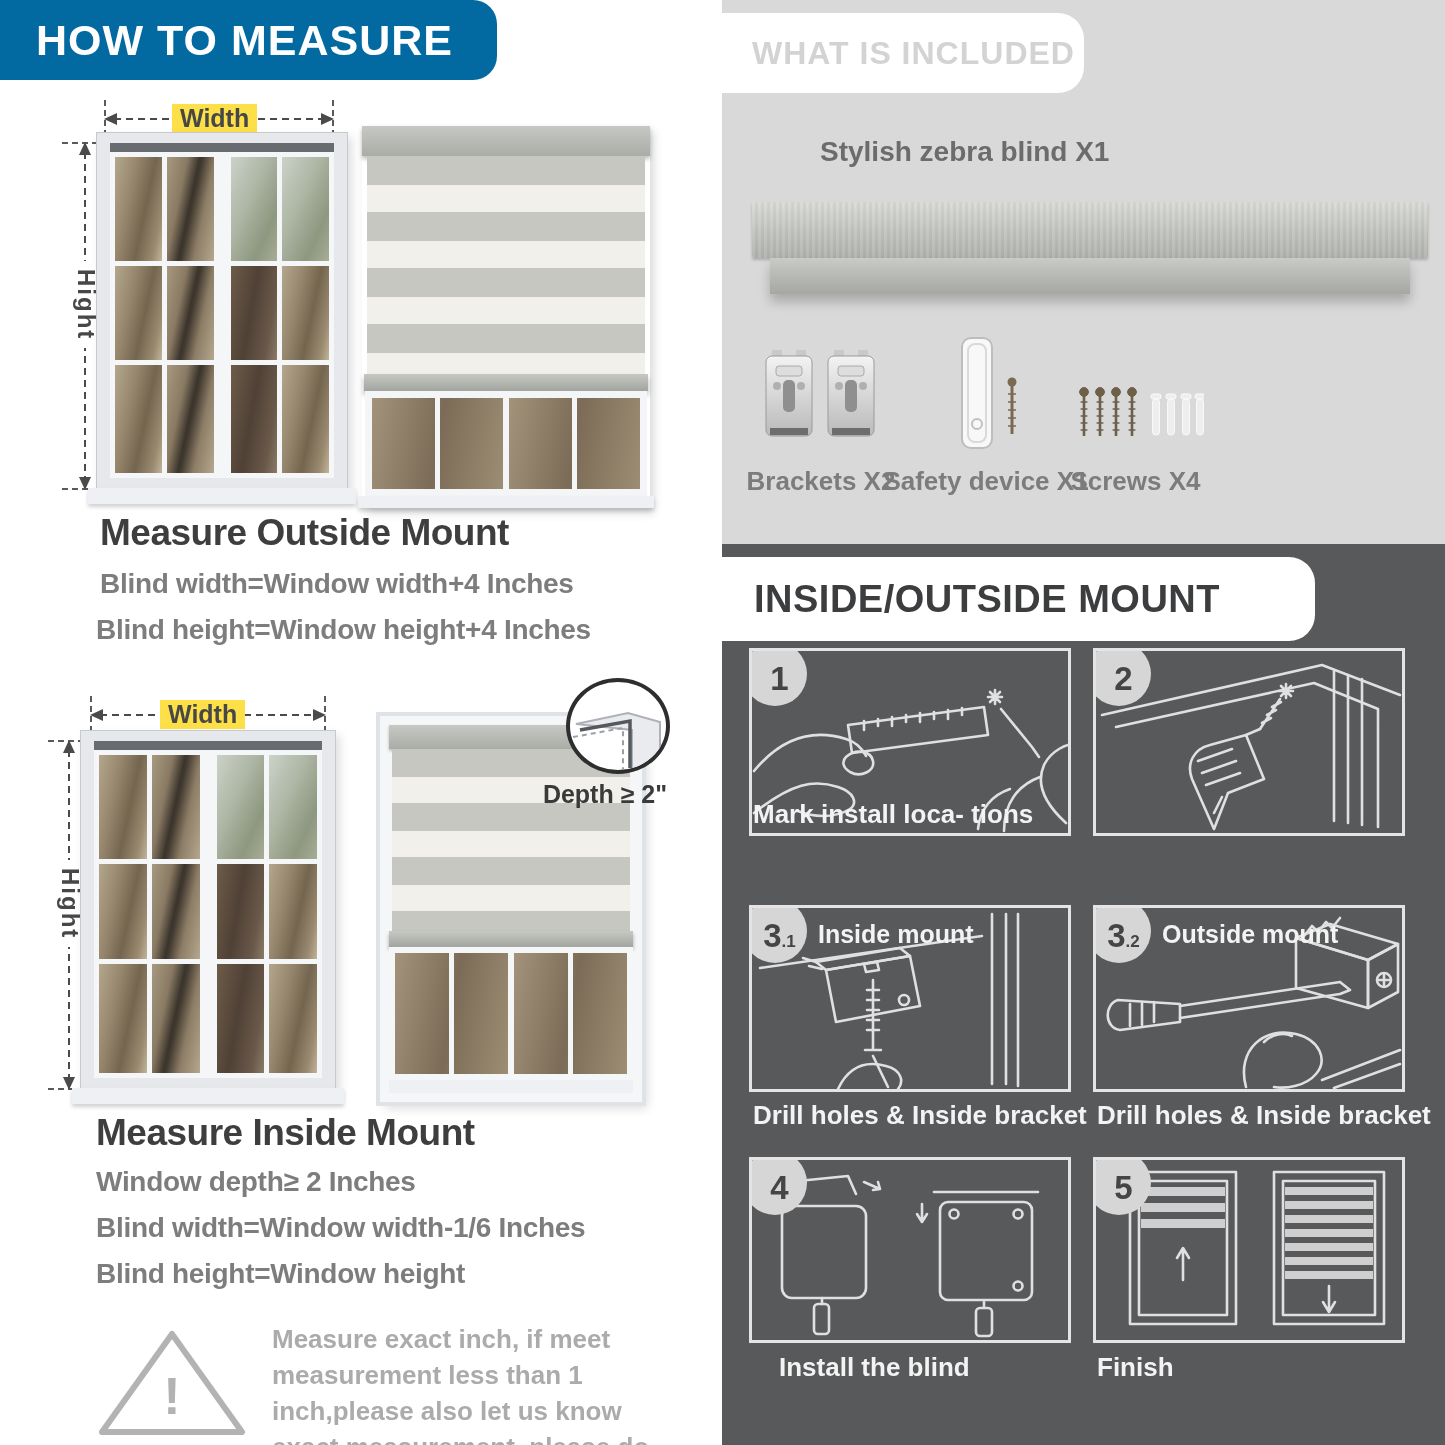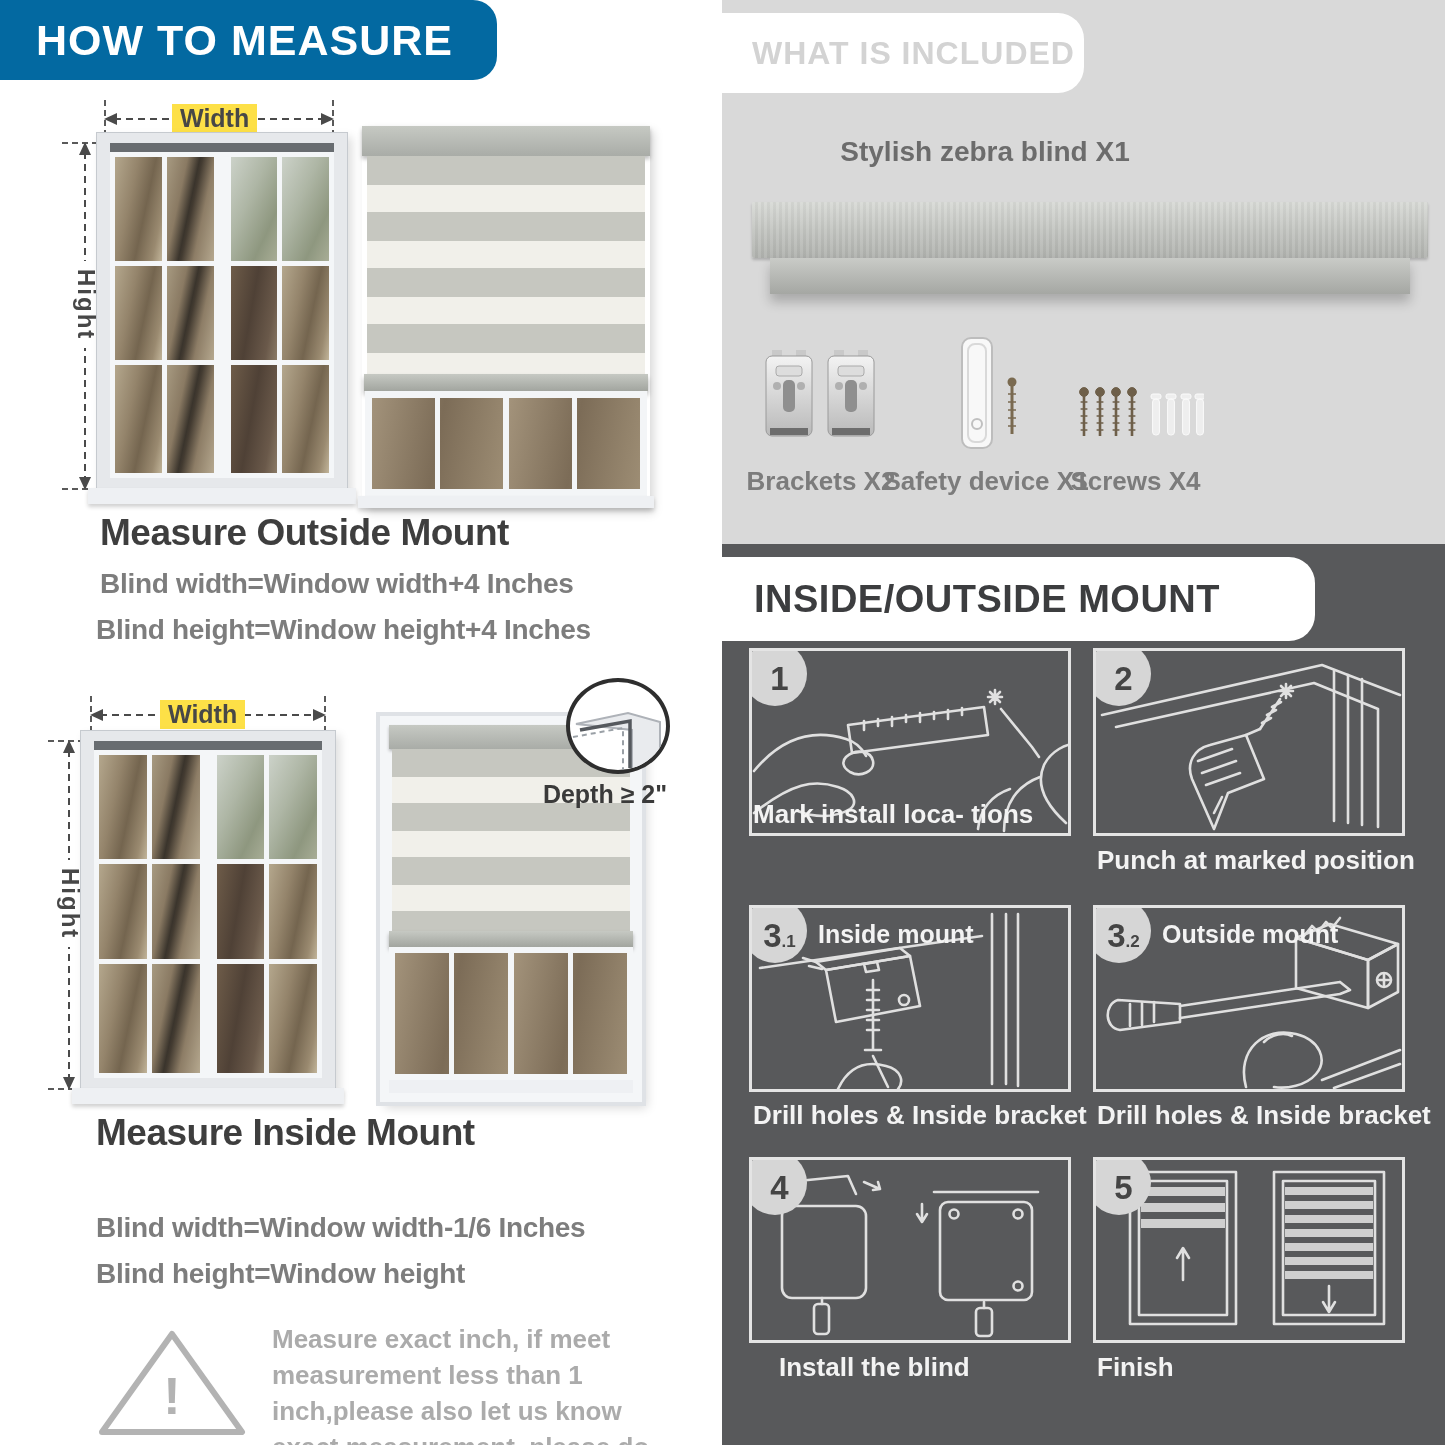--- a/index.html
+++ b/index.html
@@ -71,21 +71,21 @@
 
   .warn-text { font-size:26px; font-weight:bold; color:#ababab; line-height:1.38; }
 
   
   .r-light { left:722px; top:0; width:723px; height:544px; background:#d9d9d9; }
   .included-box {
     left:722px; top:13px; width:362px; height:80px; background:#ffffff;
     border-radius:0 26px 26px 0; color:#d3d3d3; font-weight:bold; font-size:32px;
     letter-spacing:1px; line-height:80px; padding-left:30px; box-sizing:border-box;
   }
-  .product-label { font-size:28px; font-weight:bold; color:#6c6c6c; text-align:center; }
+  .product-label { font-size:28px; font-weight:bold; color:#6c6c6c; text-align:left; }
   .headrail {
     left:752px; top:202px; width:676px; height:56px; border-radius:2px;
     background:linear-gradient(180deg,#d8dad6 0%,#c3c5c1 50%,#b0b2ae 100%);
     box-shadow:0 2px 3px rgba(0,0,0,.2);
   }
   .headrail::after { content:""; position:absolute; inset:0;
     background:repeating-linear-gradient(90deg, rgba(255,255,255,.07) 0 3px, rgba(0,0,0,.03) 3px 6px); }
   .headrail-lip {
     left:770px; top:258px; width:640px; height:36px;
     background:linear-gradient(180deg,#c9cbc7,#a5a7a3);
@@ -244,20 +244,21 @@
       <svg width="96" height="88" viewBox="0 0 96 88">
         <path d="M6,42 L58,31 L90,40 L90,88 L62,88 L62,48 Z" fill="#e9ebee" stroke="#aeb2b8" stroke-width="2"></path>
         <polyline points="10,48 60,39 60,86" fill="none" stroke="#55595e" stroke-width="3.5"></polyline>
         <polyline points="3,55 53,46 53,88" fill="none" stroke="#9aa0a6" stroke-width="2" stroke-dasharray="5 4"></polyline>
       </svg>
     </div>
     <div class="abs depth-label" style="left:520px;top:88px;width:170px;">Depth ≥ 2"</div>
   </div>
 
   <div class="abs sec-title" style="left:96px;top:1112px;">Measure Inside Mount</div>
+  <div class="abs sec-line" style="left:96px;top:1166px;">Window depth≥ 2 Inches</div>
   <div class="abs sec-line" style="left:96px;top:1212px;">Blind width=Window width-1/6 Inches</div>
   <div class="abs sec-line" style="left:96px;top:1258px;">Blind height=Window height</div>
 
   <svg class="abs" style="left:92px;top:1326px;" width="160" height="116" viewBox="0 0 160 116">
     <path d="M80,8 L150,106 L10,106 Z" fill="none" stroke="#b3b3b3" stroke-width="6" stroke-linejoin="round"></path>
     <text x="80" y="88" text-anchor="middle" font-size="52" font-weight="bold" fill="#b3b3b3" font-family="Liberation Sans, sans-serif">!</text>
   </svg>
   <div class="abs warn-text" style="left:272px;top:1322px;width:420px;">Measure exact inch, if meet measurement less than 1 inch,please also let us know exact measurement, please do not leave it</div>
 
   <div class="abs r-light"></div>
@@ -385,21 +386,20 @@
       <path d="M150,84 L164,78"></path>
       <path d="M164,78 L184,48 M166,72 l9,-5 M171,64 l9,-5 M176,56 l9,-5"></path>
       <path d="M183,40 h14 M190,33 v14 M185,35 l10,10 M195,35 l-10,10"></path>
       <path d="M126,146 l-8,16"></path>
     </svg>
     <div class="step-badge">
       <span class="num">2</span>
         <span class="sub"></span>
     </div>
   </div>
-  <div class="step-caption" style="left:1097px;top:845px;">Punch at marked position</div>
 
   <div class="step-panel" style="left:749px;top:905px;width:322px;height:187px;">
     <svg class="art" width="316" height="181" viewBox="0 0 316 181">
       <path d="M240,6 V176 M254,6 V176 M266,6 V178"></path>
       <path d="M8,60 L230,28"></path>
       <path d="M64,54 L148,40 L158,48 L74,62 Z"></path>
       <path d="M64,54 l-13,-4 M70,61 l-13,-3"></path>
       <path d="M74,62 L158,48 L168,98 L84,114 Z"></path>
       <path d="M112,56 l13,-2 l2,8 l-13,2 Z"></path>
       <circle cx="152" cy="92" r="5"></circle>

